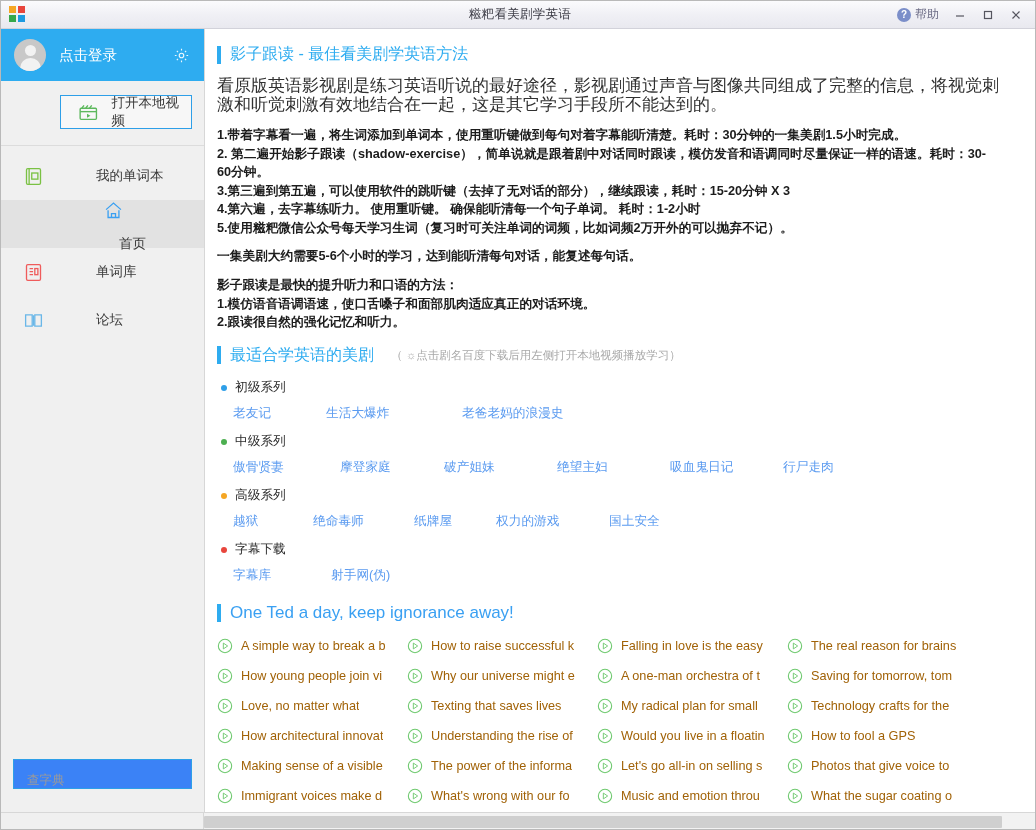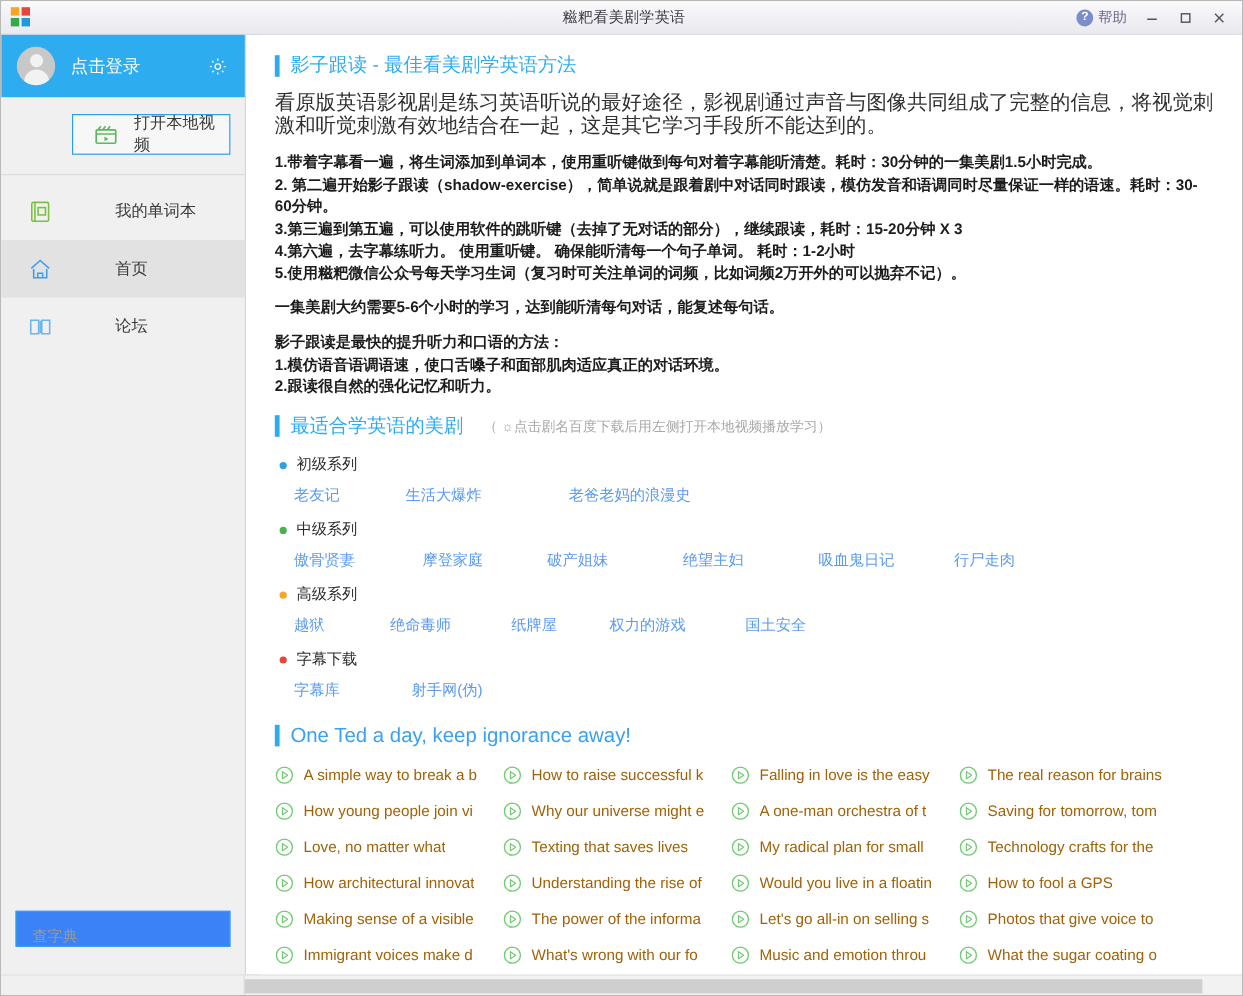--- a/index.html
+++ b/index.html
@@ -70,21 +70,20 @@
     width: 26px; height: 20px;
     display: flex; align-items: center; justify-content: center;
     color: #55555f; font-size: 12px;
   }
   .win-btn svg { display: block; }
 
   
   .bodyrow {
     display: flex;
     height: 783px;
-    gap: 12px;
   }
 
   
   .sidebar {
     width: 203px;
     flex: none;
     background: #f0f0f0;
     border-right: 1px solid #d7d7d7;
     display: flex;
     flex-direction: column;
@@ -139,21 +138,21 @@
   .open-video span.lbl { font-size: 13.5px; color: #3a3a3a; }
 
   .navlist { padding-top: 6px; }
   .navitem {
     height: 48px;
     display: flex; align-items: center;
     padding-left: 22px;
     gap: 14px;
     cursor: default;
   }
-  .navitem.active { background: #e2e2e2; }
+  .navitem.active { background: #e2e2e2; flex-direction: column; }
   .navitem .lbl { font-size: 13.5px; color: #3a3a3a; margin-left: 38px; }
   .navicon { width: 21px; height: 21px; flex: none; }
 
   .sidebar-spacer { flex: 1; }
 
   .searchbox-wrap { padding: 0 12px 23px 12px; }
   .searchbox {
     height: 30px;
     border: 1px solid #2e9fe8;
     background: #3b82f6;
@@ -360,20 +359,28 @@
         </div>
         <div class="navitem active">
           <svg class="navicon" viewBox="0 0 24 24" fill="none" stroke="#3aa0f2" stroke-width="1.5">
             <path d="M3.5 11L12 3.5 20.5 11"></path>
             <path d="M5.8 11.6V20h12.4v-8.4"></path>
             <path d="M9.7 20v-4.4h4.6V20"></path>
           </svg>
           <span class="lbl">首页</span>
         </div>
         <div class="navitem">
+          <svg class="navicon" viewBox="0 0 24 24" fill="none" stroke="#ef5b5b" stroke-width="1.5">
+            <rect x="4" y="3" width="16" height="18" rx="1.5"></rect>
+            <path d="M7.5 7.5h4M7.5 11h4M7.5 14.5h4"></path>
+            <rect x="13.5" y="7.5" width="3.5" height="7"></rect>
+          </svg>
+          <span class="lbl">单词库</span>
+        </div>
+        <div class="navitem">
           <svg class="navicon" viewBox="0 0 24 24" fill="none" stroke="#6ab7e8" stroke-width="1.5">
             <path d="M3 5.5h7.5v13H3zM13.5 5.5H21v13h-7.5z"></path>
             <path d="M12 6v12"></path>
           </svg>
           <span class="lbl">论坛</span>
         </div>
       </div>
 
       <div class="sidebar-spacer"></div>
 

